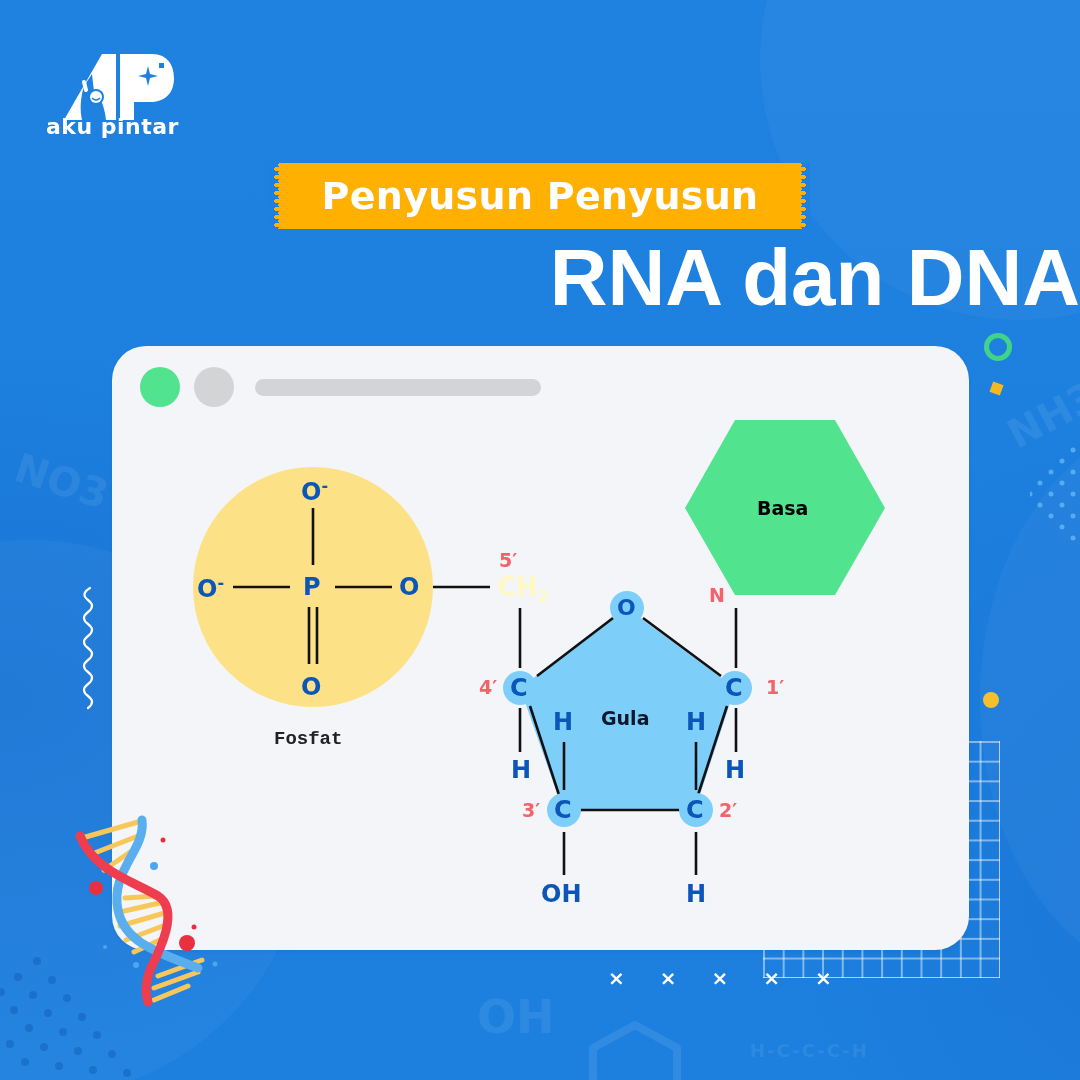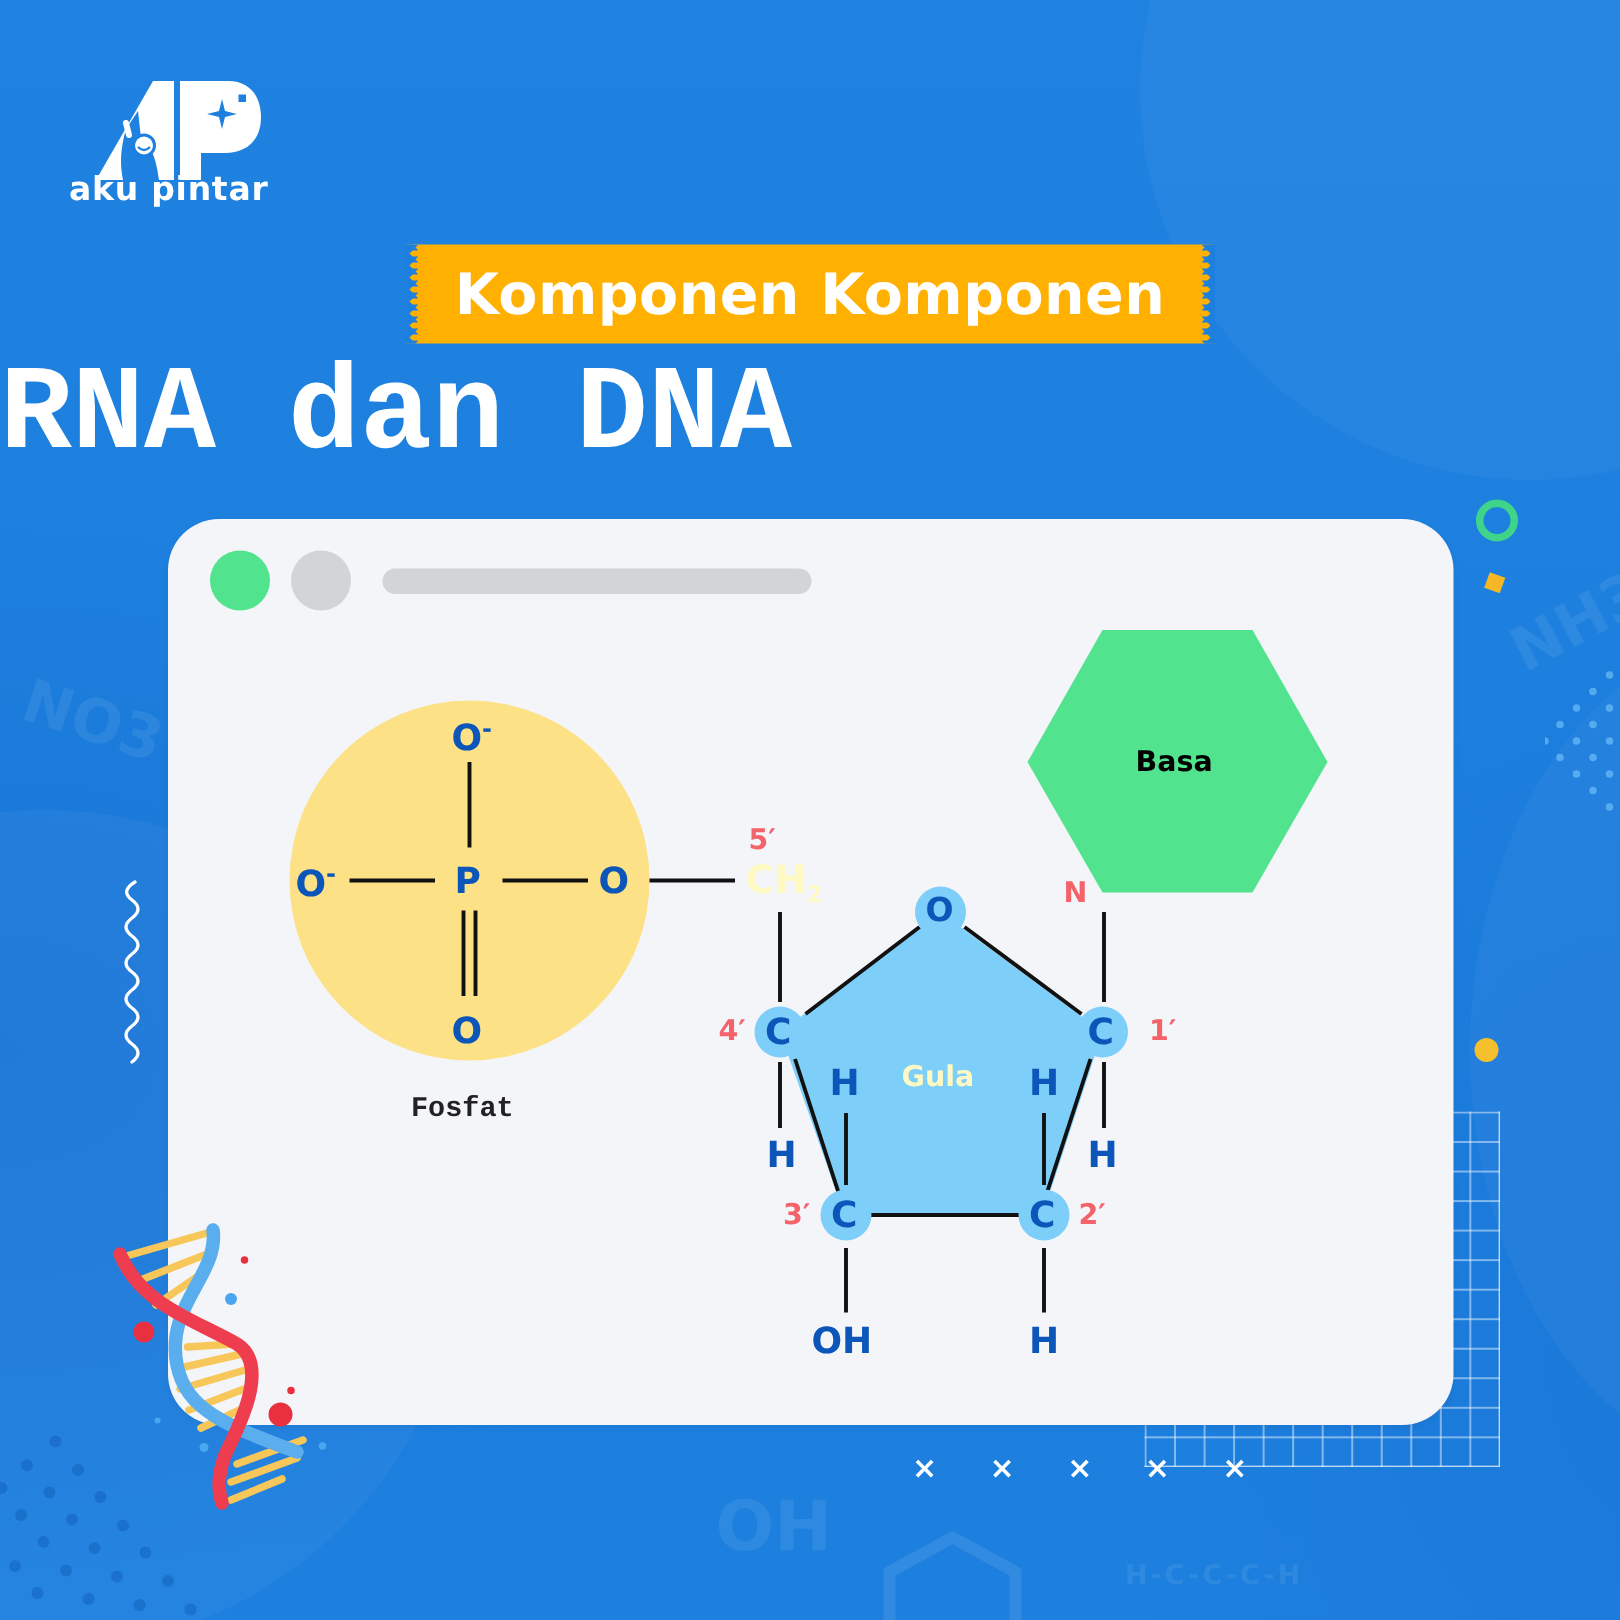--- a/index.html
+++ b/index.html
@@ -43,23 +43,24 @@
       linear-gradient(135deg, #1e80de 50%, transparent 50%) 0 0 / 10px 8px repeat-y,
       linear-gradient(45deg, #1e80de 50%, transparent 50%) 0 4px / 10px 8px repeat-y;
   }
   .banner::before { left: 0; }
   .banner::after { right: 0; transform: scaleX(-1); }
   .banner-text {
     color: #fff; font-size: 38px; font-weight: 600;
     letter-spacing: 0.3px;
   }
   .title {
-    position: absolute; left: 0; right: 0; top: 232px; text-align: left;
+    position: absolute; left: 0; right: 0; top: 232px; text-align: right;
     color: #fff; font-size: 80px; font-weight: bold; letter-spacing: 0px;
-    font-family: Liberation Mono, monospace;
+    font-family: Liberation Sans, sans-serif;
+    padding-left: 36px;
   }
   
   .card {
     position: absolute; left: 112px; top: 346px; width: 857px; height: 604px;
     background: #f4f5f9; border-radius: 34px;
     box-shadow: 0 2px 4px rgba(0,0,0,0.05);
   }
   .dot { position: absolute; width: 40px; height: 40px; border-radius: 50%; top: 21px; }
   .dot.green { left: 28px; background: #52e38f; }
   .dot.gray { left: 82px; background: #d3d4d6; }
@@ -161,21 +162,21 @@
   <path d="M104 22 L106 30 L114 32 L106 34 L104 42 L102 34 L94 32 L102 30 Z" fill="#1e80de"></path>
   <rect x="115" y="19" width="5" height="5" fill="#1e80de"></rect>
   <circle cx="52" cy="53" r="8" fill="#1e80de"></circle>
   <circle cx="52" cy="53" r="6" fill="#fff"></circle>
   <path d="M48 54 Q52 58 56 54" stroke="#1e80de" stroke-width="1.5" fill="none"></path>
   <path d="M42 46 L40 38" stroke="#fff" stroke-width="4" stroke-linecap="round"></path>
 </svg>
 <div class="logo-text">aku pintar</div>
 
 <div class="banner">
-  <span class="banner-text">Komponen Komponen</span>
+  <span class="banner-text">Penyusun Penyusun</span>
 </div>
 <div class="title">RNA dan DNA</div>
 
 <div class="ring"></div>
 <div class="yellow-sq"></div>
 <div class="yellow-dot"></div>
 <div class="grid"></div>
 <div class="xs">× × × × ×</div>
 
 <svg style="position:absolute;left:78px;top:586px;" width="20" height="126" viewBox="0 0 20 126">
@@ -253,21 +254,21 @@
 
   <span style="position:absolute;left:479px;top:676px;font-size:19px;color:#f4626a;">4′</span>
   <span style="position:absolute;left:510px;top:674px;font-size:24px;color:#0b56b8;">C</span>
 
   <span style="position:absolute;left:725px;top:674px;font-size:24px;color:#0b56b8;">C</span>
   <span style="position:absolute;left:766px;top:676px;font-size:19px;color:#f4626a;">1′</span>
 
   <span style="position:absolute;left:709px;top:584px;font-size:19px;color:#f4626a;">N</span>
 
   <span style="position:absolute;left:553px;top:708px;font-size:24px;color:#0b56b8;">H</span>
-  <span style="position:absolute;left:601px;top:707px;font-size:19px;color:#fef9c3;">Gula</span>
+  <span style="position:absolute;left:601px;top:707px;font-size:19px;color:#0f172a;">Gula</span>
   <span style="position:absolute;left:686px;top:708px;font-size:24px;color:#0b56b8;">H</span>
 
   <span style="position:absolute;left:511px;top:756px;font-size:24px;color:#0b56b8;">H</span>
   <span style="position:absolute;left:725px;top:756px;font-size:24px;color:#0b56b8;">H</span>
 
   <span style="position:absolute;left:522px;top:799px;font-size:19px;color:#f4626a;">3′</span>
   <span style="position:absolute;left:554px;top:796px;font-size:24px;color:#0b56b8;">C</span>
   <span style="position:absolute;left:686px;top:796px;font-size:24px;color:#0b56b8;">C</span>
   <span style="position:absolute;left:719px;top:799px;font-size:19px;color:#f4626a;">2′</span>
 

